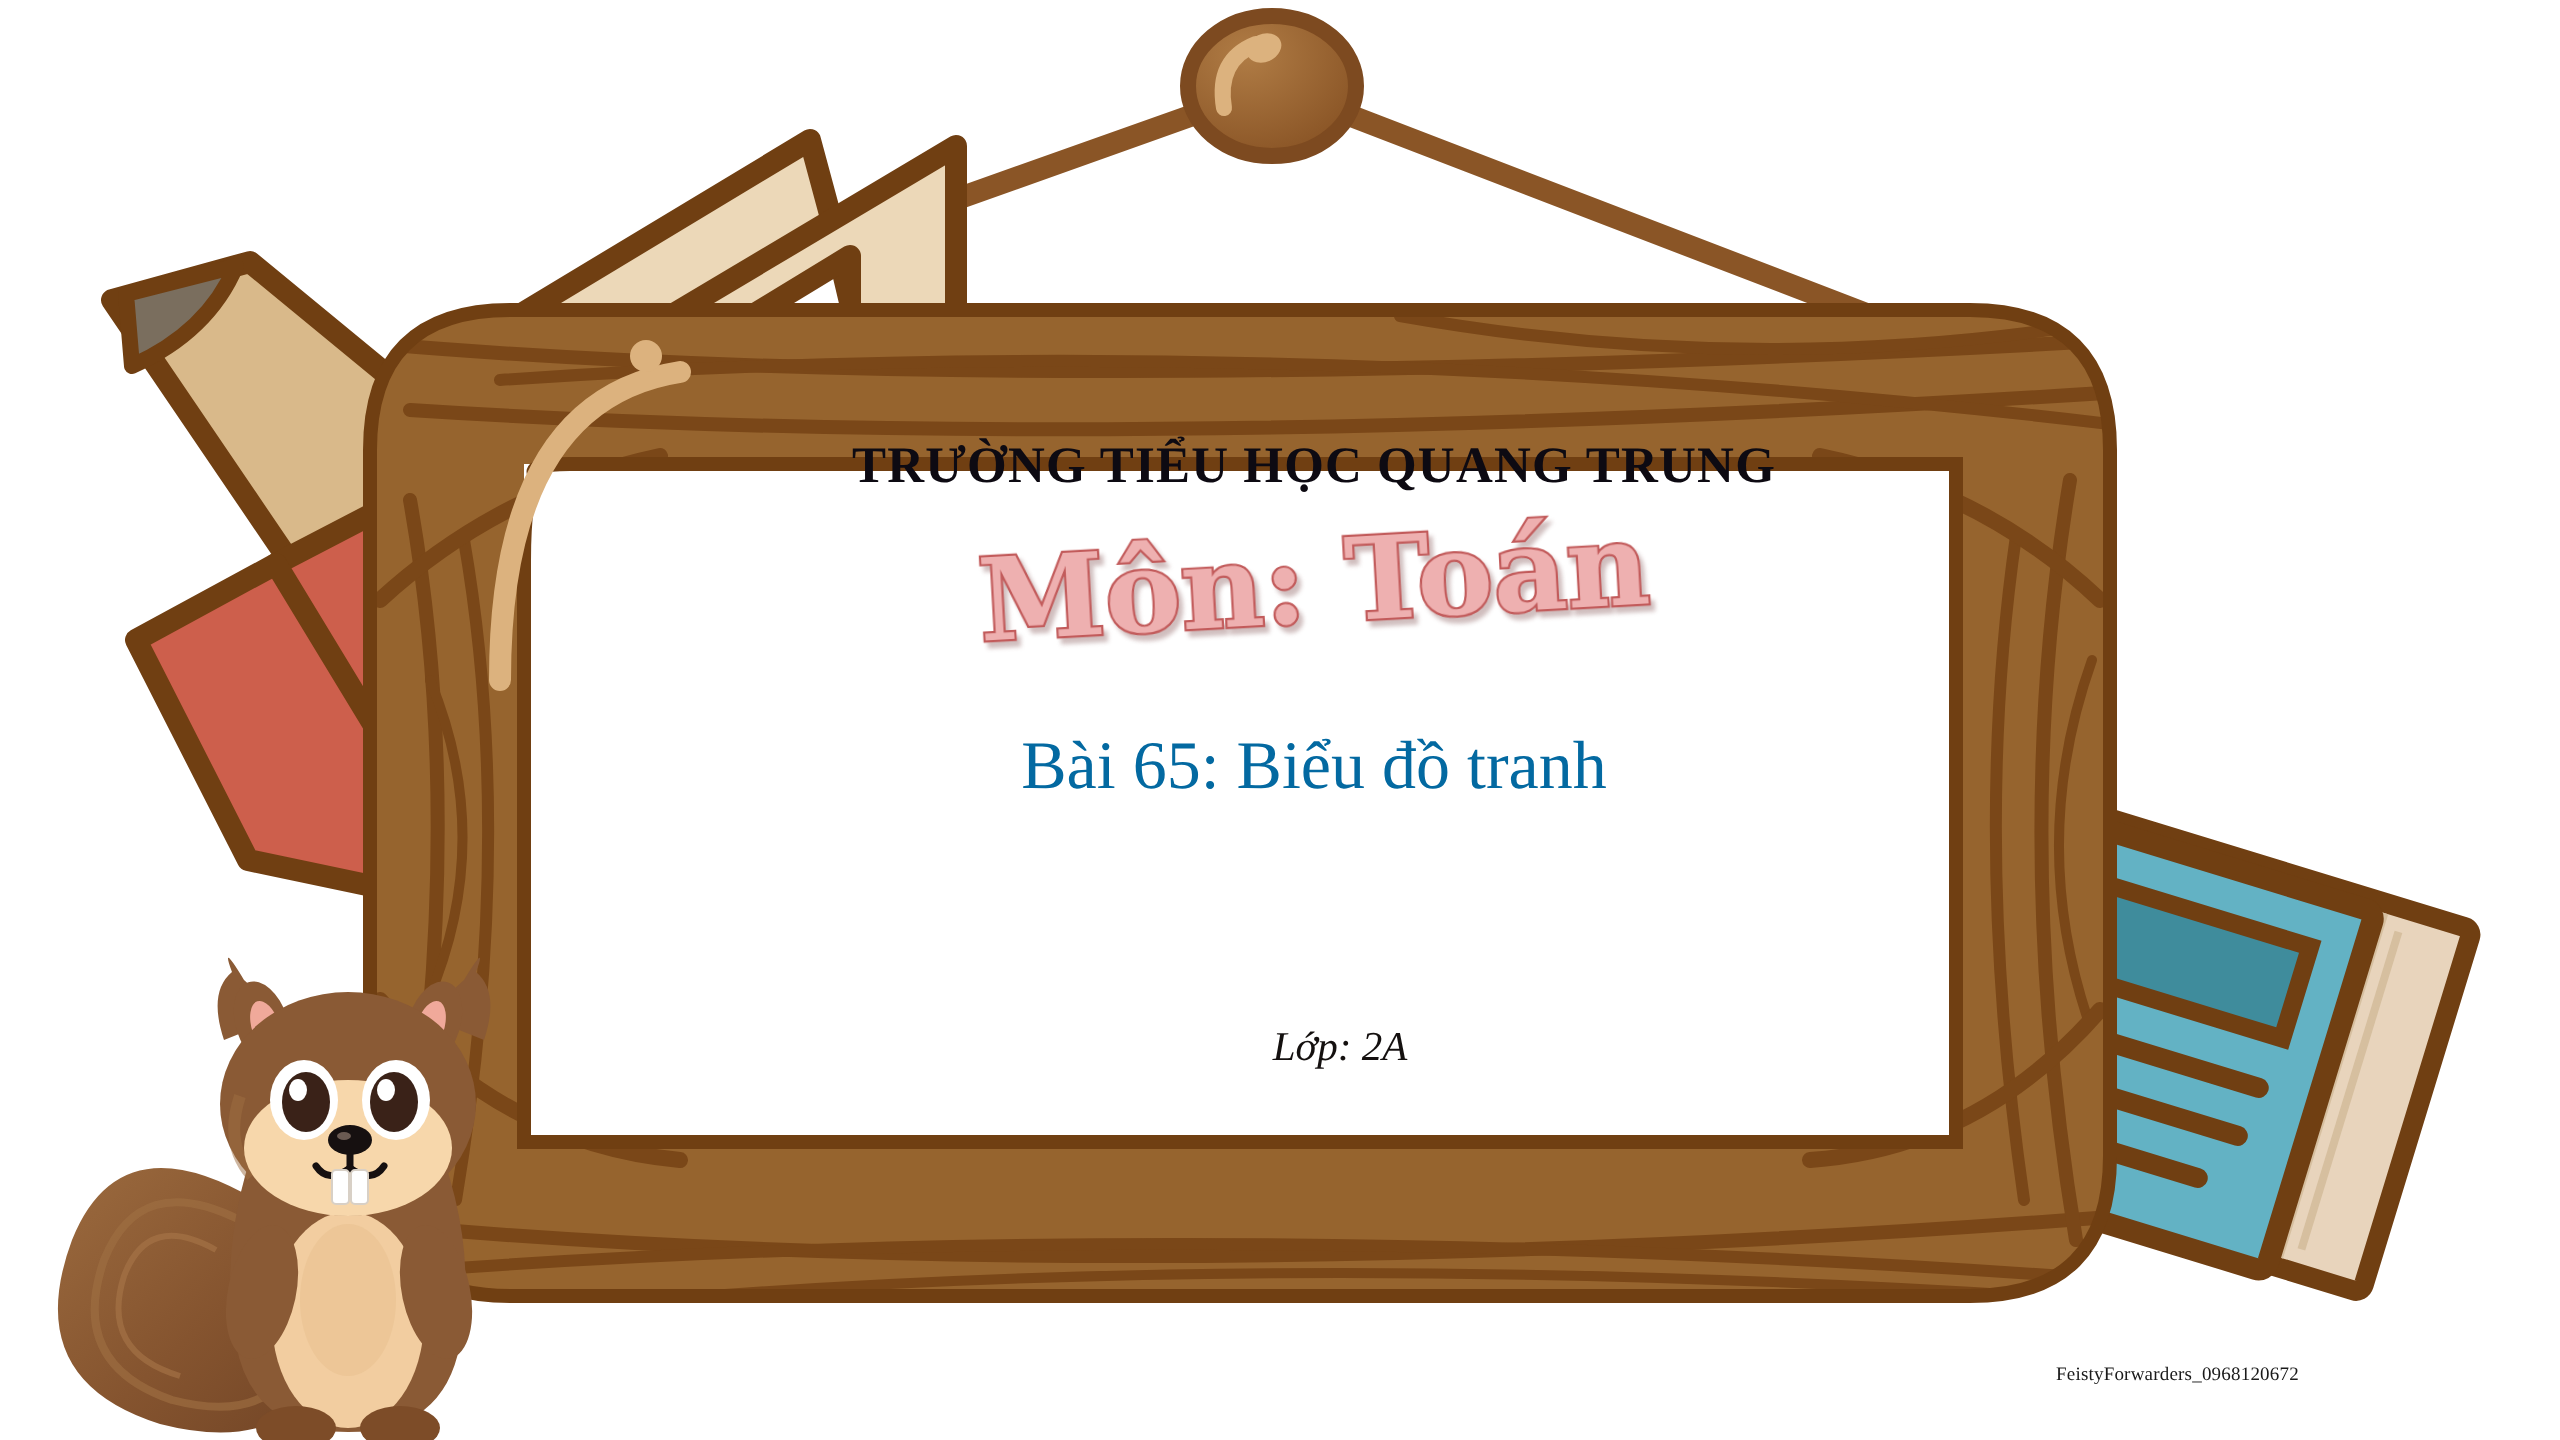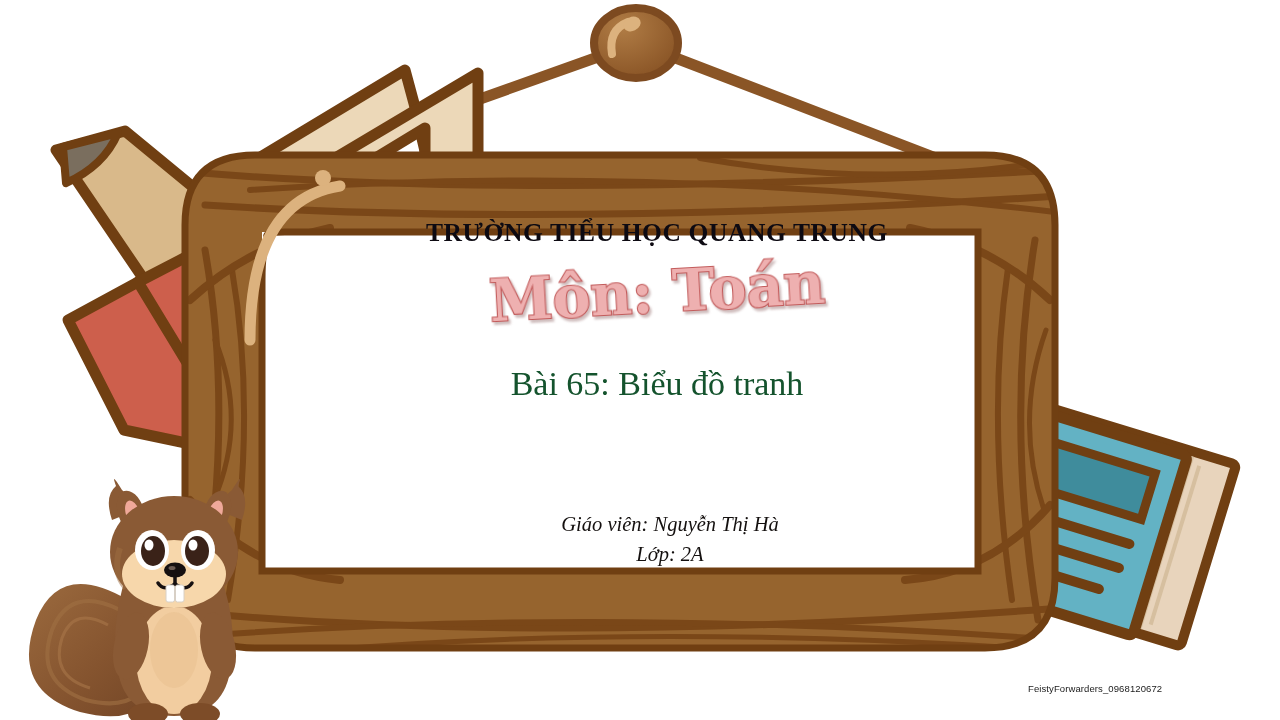--- a/index.html
+++ b/index.html
@@ -43,34 +43,34 @@
     paint-order: stroke fill;
     transform: rotate(-3.2deg);
     transform-origin: 50% 50%;
     filter: drop-shadow(2px 3px 1px rgba(150,110,110,0.45));
   }
   .lesson {
     position: absolute; left: 262px; top: 365px; width: 790px;
     text-align: center;
     font-family: "Liberation Serif", serif;
     font-size: 34px;
-    color: #14532d;
+    color: #0369a1;
   }
   .teacher-block {
     position: absolute; left: 330px; top: 510px; width: 680px;
     text-align: center;
     font-family: "Liberation Serif", serif;
     font-style: italic;
     font-size: 20.5px;
     line-height: 1.45;
     color: #14100f;
   }
   .watermark {
     position: absolute; left: 1028px; top: 683px;
-    font-family: Liberation Sans, sans-serif;
+    font-family: Liberation Serif, serif;
     font-size: 9.5px;
     color: #1a1a1a;
     letter-spacing: 0.1px;
   }
 </style>
 </head>
 <body>
 
 <div id="slide">
 
@@ -223,19 +223,18 @@
       <rect x="166" y="585" width="8.5" height="17" rx="2" fill="#ffffff" stroke="#d8d0c6" stroke-width="1"></rect>
       <rect x="175.5" y="585" width="8.5" height="17" rx="2" fill="#ffffff" stroke="#d8d0c6" stroke-width="1"></rect>
     </g>
   </svg>
 
   <div class="txt-layer">
     <div class="school-title">TRƯỜNG TIỂU HỌC QUANG TRUNG</div>
     <div class="subject">Môn: Toán</div>
     <div class="lesson">Bài 65: Biểu đồ tranh</div>
     <div class="teacher-block">
-      <div>Giáo viên: Nguyễn Thị Hà</div>
       <div>Lớp: 2A</div>
     </div>
     <div class="watermark">FeistyForwarders_0968120672</div>
   </div>
 
 </div>
 
 </body></html>

